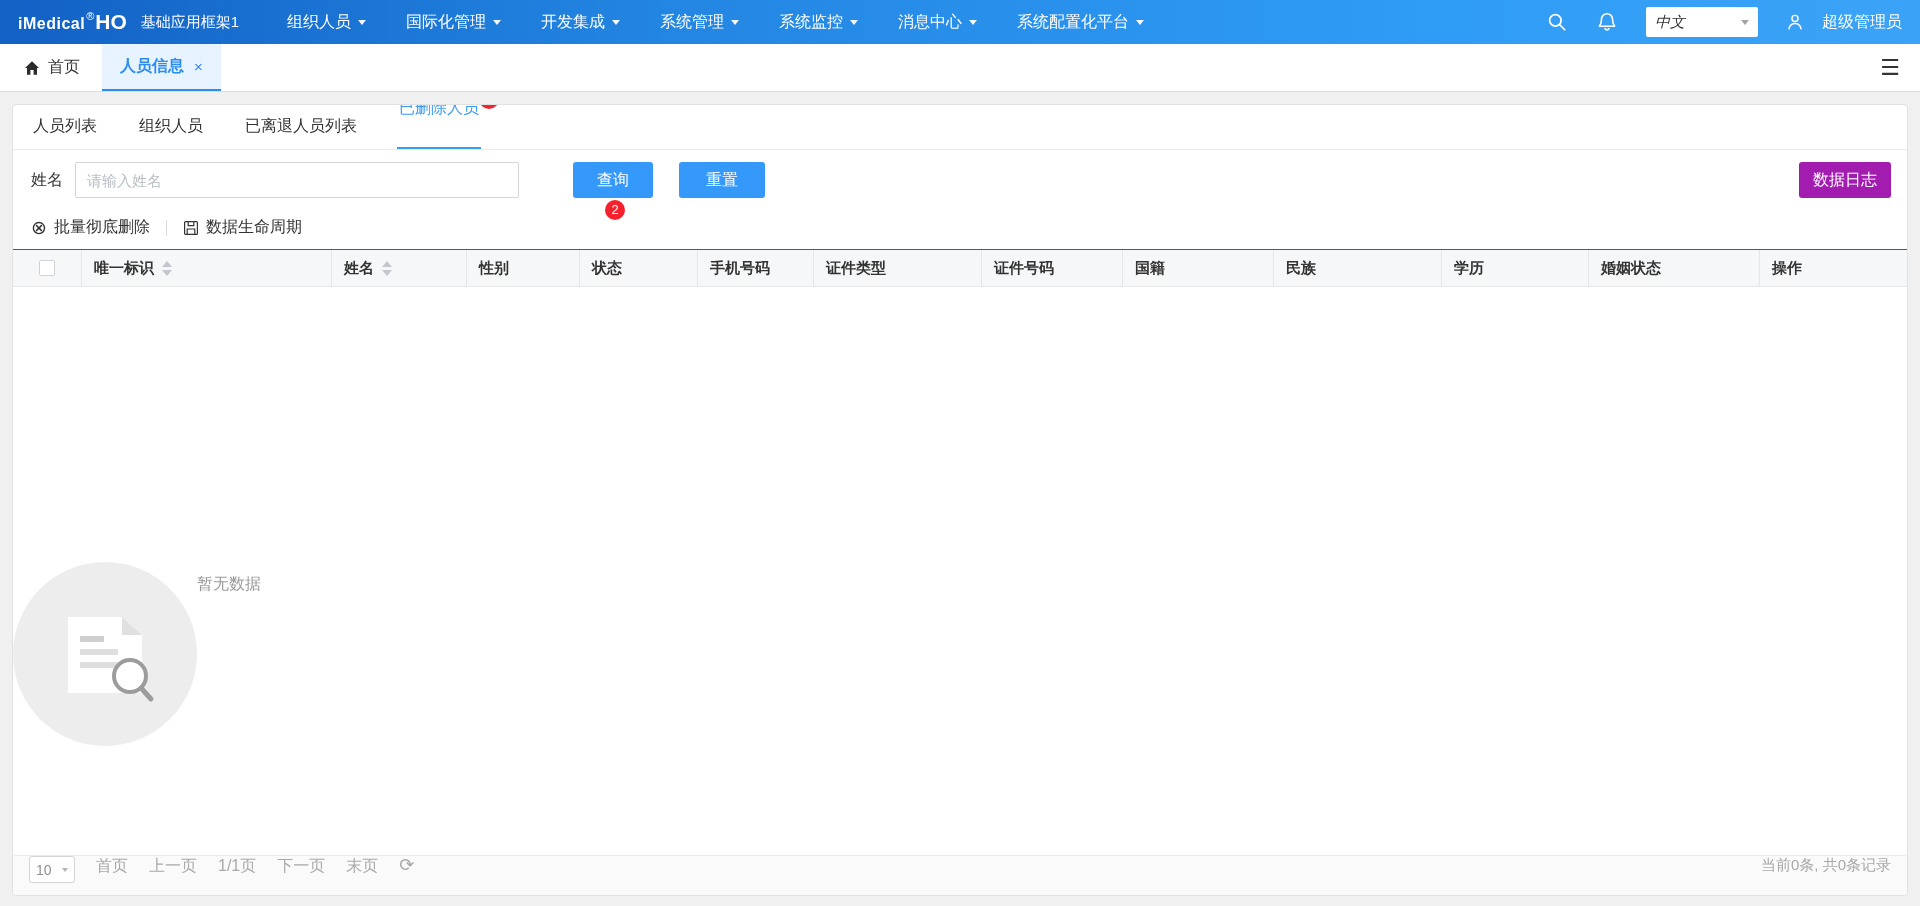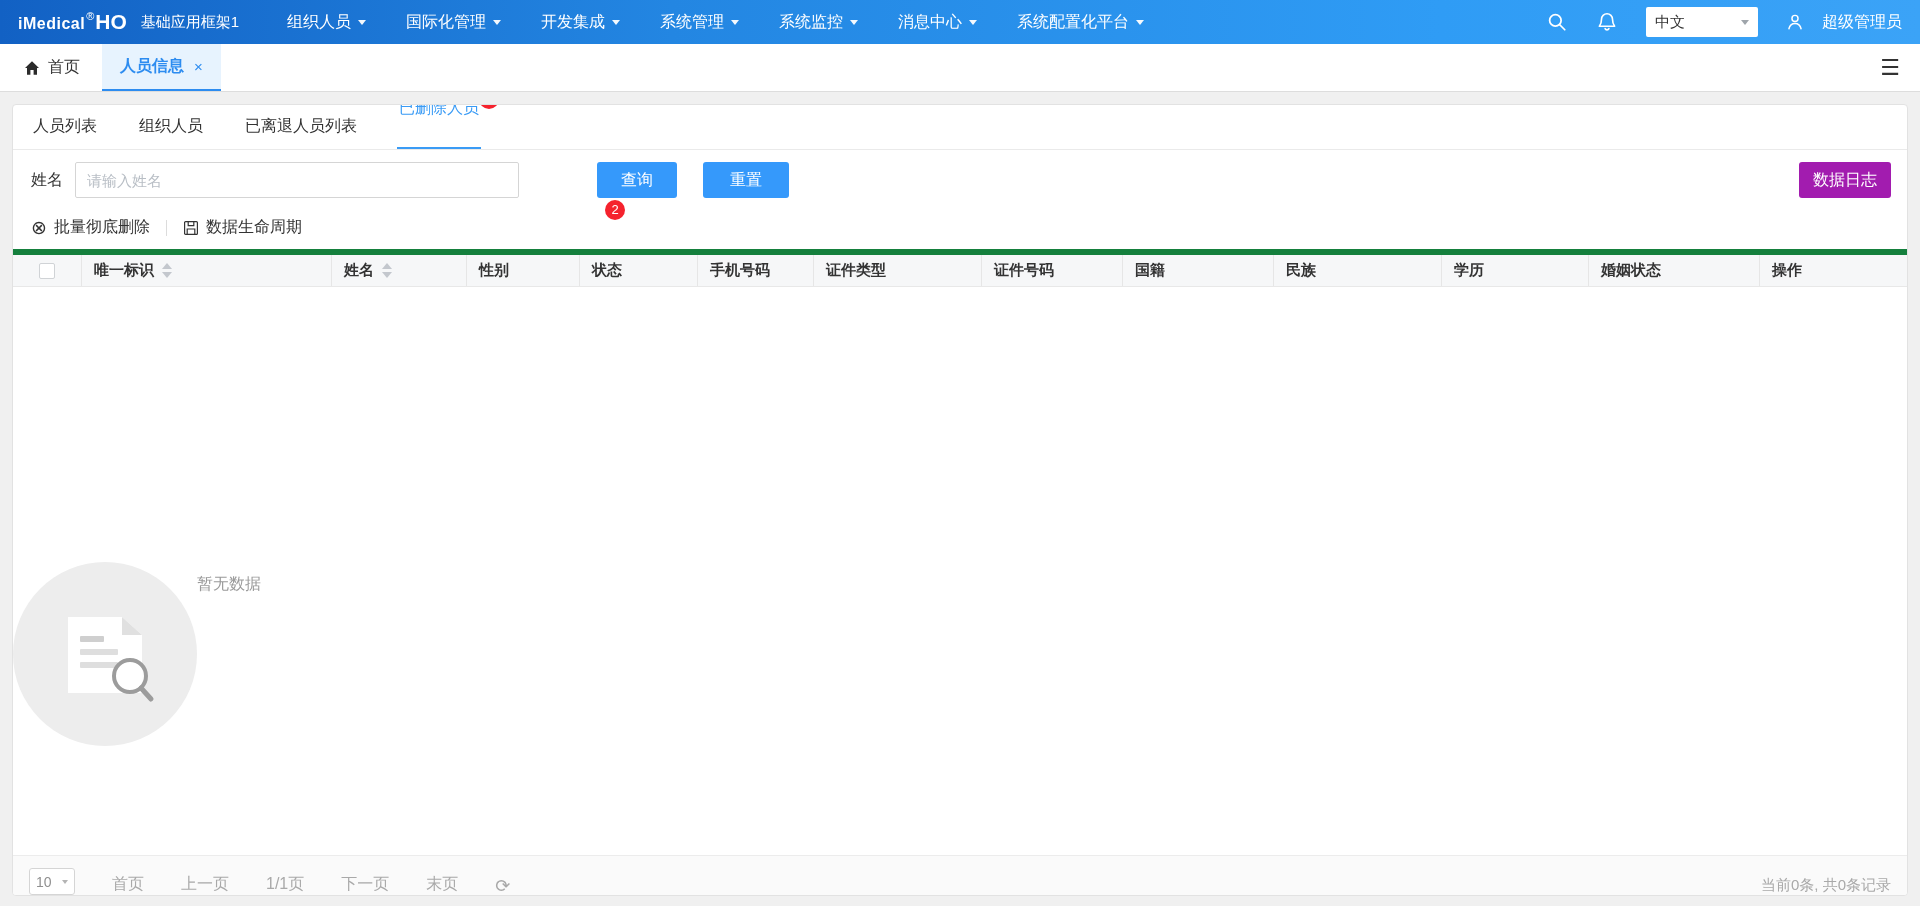--- a/index.html
+++ b/index.html
@@ -14,21 +14,21 @@
   .logo-reg { font-size:11px; vertical-align:super; position:relative; top:-9px; margin:0 1px; }
   .logo-ho { font-size:21px; font-weight:bold; }
   .app-name { font-size:15px; margin-left:14px; white-space:nowrap; }
   .menus { display:flex; align-items:center; margin-left:48px; gap:40px; }
   .menu-item { display:flex; align-items:center; font-size:16px; cursor:pointer; white-space:nowrap; }
   .tri-down { display:inline-block; width:0; height:0; border-left:4px solid transparent;
     border-right:4px solid transparent; border-top:5px solid currentColor; margin-left:7px; opacity:.95; }
   .topbar-right { margin-left:auto; display:flex; align-items:center; gap:28px; }
   .icon-btn { width:22px; height:22px; display:flex; align-items:center; justify-content:center; cursor:pointer; }
   .lang-select { width:112px; height:30px; background:#fff; color:#333; border-radius:2px;
-    display:flex; align-items:center; padding:0 9px; font-size:15px; cursor:pointer; }
+    display:flex; align-items:center; padding:0 9px; font-size:15px; cursor:pointer;font-style:italic; }
   .lang-select .tri-down { margin-left:auto; color:#9aa0a6; }
   .user { display:flex; align-items:center; gap:18px; font-size:16px; cursor:pointer; white-space:nowrap; }
 
   
   .tabbar { height:48px; background:#fff; border-bottom:1px solid #ddd; display:flex; align-items:stretch; }
   .home-item { display:flex; align-items:center; gap:8px; padding:0 22px 0 24px; font-size:16px; cursor:pointer; }
   .wtab { display:flex; align-items:center; gap:10px; padding:0 18px; font-size:16px; cursor:pointer;
     background:#e7f3fe; color:#2d8cf0; font-weight:bold; border-bottom:2px solid #2d8cf0; }
   .wtab .close { font-weight:normal; font-size:15px; color:#2d8cf0; cursor:pointer; }
   .hamburger { margin-left:auto; display:flex; align-items:center; padding:0 20px; font-size:22px; color:#333; cursor:pointer; }
@@ -42,56 +42,56 @@
   .subtab { position:relative; font-size:16px; color:#333; padding:11px 2px 12px; cursor:pointer; white-space:nowrap; }
   .subtab.active { color:#3a9bf5; border-bottom:2px solid #3a9bf5; padding-bottom:28px; }
   .num-badge { position:absolute; top:2px; right:-18px; min-width:20px; height:20px; border-radius:50%;
     background:#f5222d; color:#fff; font-size:13px; line-height:20px; text-align:center; font-weight:normal; }
 
   
   .filter-row { display:flex; align-items:center; margin:12px 16px 0 18px; height:36px; }
   .filter-label { font-size:16px; margin-right:12px; white-space:nowrap; }
   .text-input { width:444px; height:36px; border:1px solid #d5d5d5; border-radius:2px; padding:0 11px; font-size:15px; color:#333; outline:none; font-family:inherit; }
   .text-input::placeholder { color:#b8bec5; }
-  .btn { height:36px; border:none; border-radius:3px; font-size:16px; color:#fff; cursor:pointer; font-family:inherit;margin-left:24px; }
+  .btn { height:36px; border:none; border-radius:3px; font-size:16px; color:#fff; cursor:pointer; font-family:inherit; }
   .btn-blue { background:#3599fb; }
   .btn-query-wrap { position:relative; margin-left:54px; }
   .btn-query { width:80px; }
   .btn-query-wrap .num-badge { top:38px; left:32px; right:auto; }
   .btn-reset { width:86px; margin-left:26px; }
   .btn-green { background:#a21caf; width:92px; margin-left:auto;font-family:Liberation Mono, monospace; }
 
   
   .toolbar-row { display:flex; align-items:center; margin:19px 16px 11px 18px; font-size:16px; color:#333; }
   .tool-item { display:flex; align-items:center; gap:7px; cursor:pointer; }
   .tool-sep { width:1px; height:16px; background:#dcdcdc; margin:0 16px; }
   .circle-x { font-size:19px; line-height:1; color:#333; }
 
   
-  .thead { display:flex; align-items:stretch; height:38px; background:#f6f7f8; border-top:6px solid #15803d; border-bottom:1px solid #e8e8e8; }
+  .thead { display:flex; align-items:stretch; height:38px; background:#f6f7f8; border-top:1px solid #15803d; border-bottom:1px solid #e8e8e8; }
   .th { display:flex; align-items:center; padding:0 12px; font-size:15px; font-weight:bold; color:#333; border-right:1px solid #e6e6e6; white-space:nowrap; overflow:hidden; }
   .th:last-child { border-right:none; }
   .col-cb { width:69px; justify-content:center; }
   .col-0 { width:250px; } .col-1 { width:135px; } .col-2 { width:113px; } .col-3 { width:118px; }
   .col-4 { width:116px; } .col-5 { width:168px; } .col-6 { width:141px; } .col-7 { width:151px; }
   .col-8 { width:168px; } .col-9 { width:147px; } .col-10 { width:171px; } .col-11 { flex:1; }
   .checkbox { width:16px; height:16px; border:1px solid #d0d3d6; border-radius:2px; background:#fff; cursor:pointer; }
   .sort { display:inline-flex; flex-direction:column; gap:3px; margin-left:8px; }
   .sort i { width:0; height:0; border-left:5px solid transparent; border-right:5px solid transparent; }
   .sort .up { border-bottom:6px solid #c3c7cd; }
   .sort .down { border-top:6px solid #c3c7cd; }
 
   
   .tbody { flex:1; display:flex; flex-direction:row; align-items:center; }
   .empty-circle { margin-top:165px; width:184px; height:184px; border-radius:50%; background:#ededed;
     display:flex; align-items:center; justify-content:center; }
   .empty-text { margin-top:26px; font-size:16px; color:#9a9a9a; }
 
   
-  .pager { height:40px; background:#fafafa; border-top:1px solid #ececec; display:flex; align-items:flex-end; padding:0 16px; color:#a9a9a9; font-size:16px; gap:37px; }
+  .pager { height:40px; background:#fafafa; border-top:1px solid #ececec; display:flex; align-items:flex-start; padding:0 16px; color:#a9a9a9; font-size:16px; gap:21px; }
   .pagesize-select { width:46px; height:27px; background:#fff; border:1px solid #d5d5d5; border-radius:3px;
     display:flex; align-items:center; padding:0 6px; font-size:14px; color:#8f8f8f; cursor:pointer; }
   .pagesize-select .tri-down { margin-left:auto; border-left-width:3px; border-right-width:3px; border-top-width:4px; color:#b0b0b0; }
   .page-link { cursor:pointer; white-space:nowrap; }
   .page-info { white-space:nowrap; }
   .refresh { font-size:18px; cursor:pointer; line-height:1; }
   .pager-summary { margin-left:auto; font-size:15px; color:#a9a9a9; white-space:nowrap; }
 </style>
 </head>
 <body>

